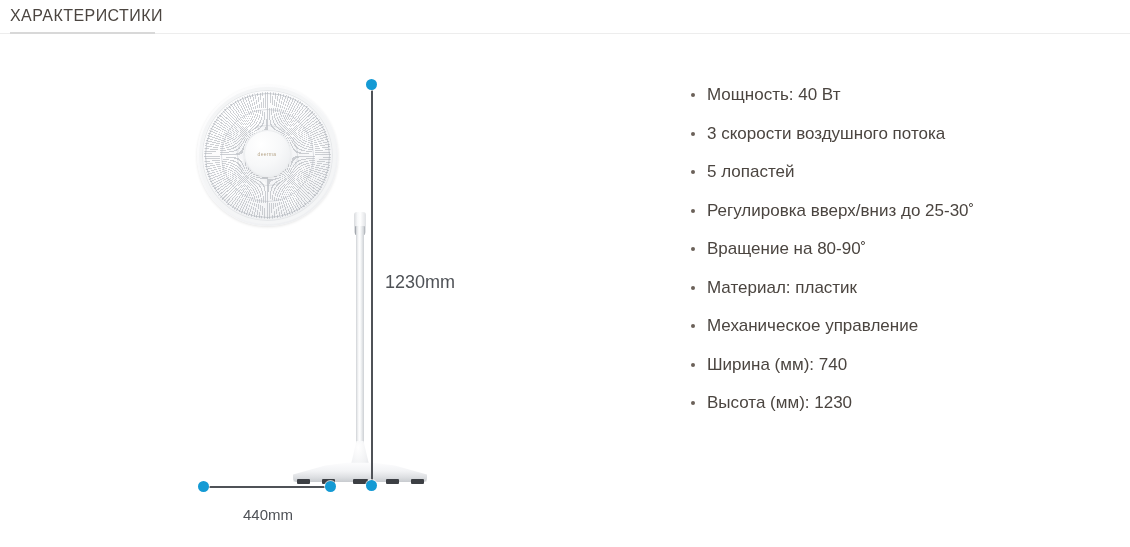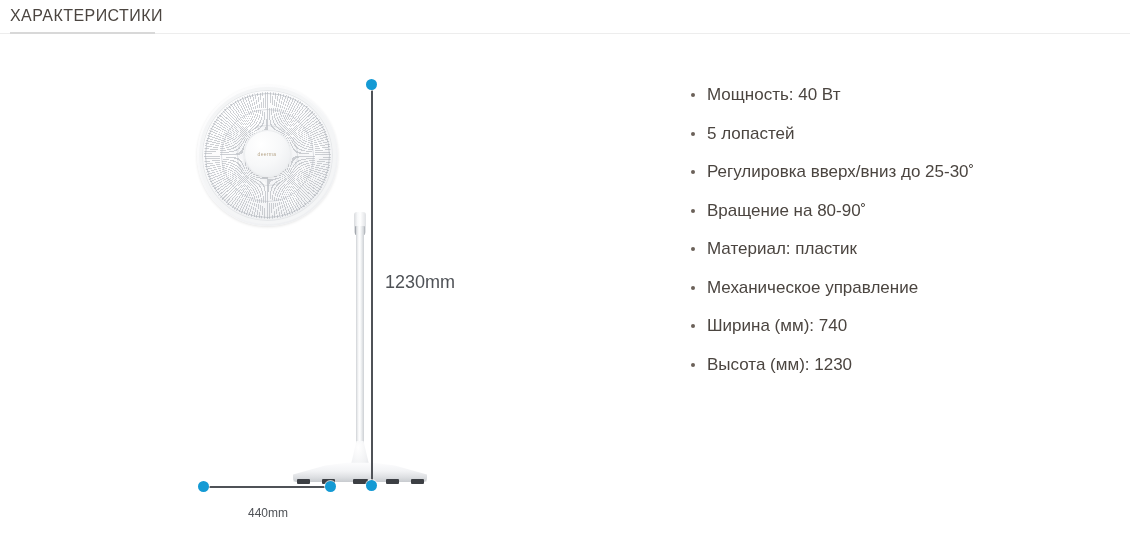--- a/index.html
+++ b/index.html
@@ -264,21 +264,21 @@
     background: #4f5257;
   }
   .dot-h-left { left: 48px; top: 445px; }
   .dot-h-right { left: 175px; top: 445px; }
   .dim-hlabel {
     position: absolute;
     left: 54px;
     top: 470px;
     width: 128px;
     text-align: center;
-    font-size: 12px;
+    font-size: 15px;
     color: #4f5257;
     white-space: nowrap;
   }
 
   
   .spec-list {
     position: absolute;
     left: 686px;
     top: 40px;
     margin: 0;
@@ -356,20 +356,21 @@
     <div class="dim-vlabel">1230mm</div>
 
     <div class="dim-hline"></div>
     <div class="dot dot-h-left"></div>
     <div class="dot dot-h-right"></div>
     <div class="dim-hlabel">440mm</div>
   </div>
 
   <ul class="spec-list">
     <li class="spec-item">Мощность: 40 Вт</li>
+    <li class="spec-item">3 скорости воздушного потока</li>
     <li class="spec-item">5 лопастей</li>
     <li class="spec-item">Регулировка вверх/вниз до 25-30˚</li>
     <li class="spec-item">Вращение на 80-90˚</li>
     <li class="spec-item">Материал: пластик</li>
     <li class="spec-item">Механическое управление</li>
     <li class="spec-item">Ширина (мм): 740</li>
     <li class="spec-item">Высота (мм): 1230</li>
   </ul>
 
 </div>

